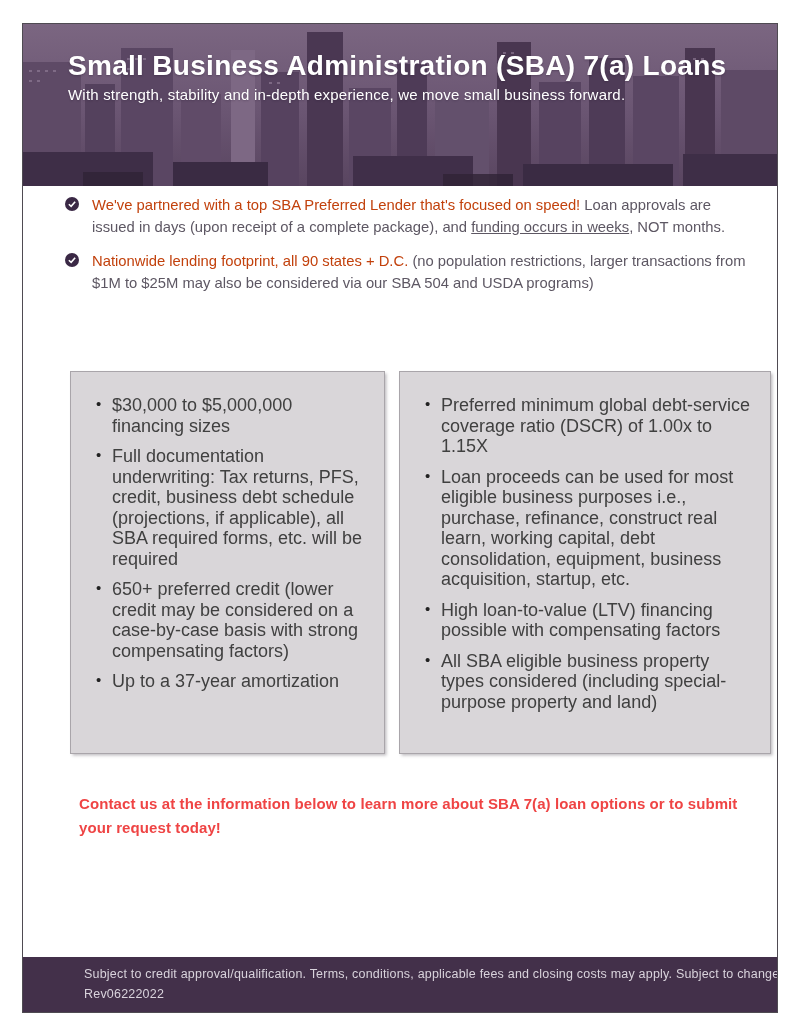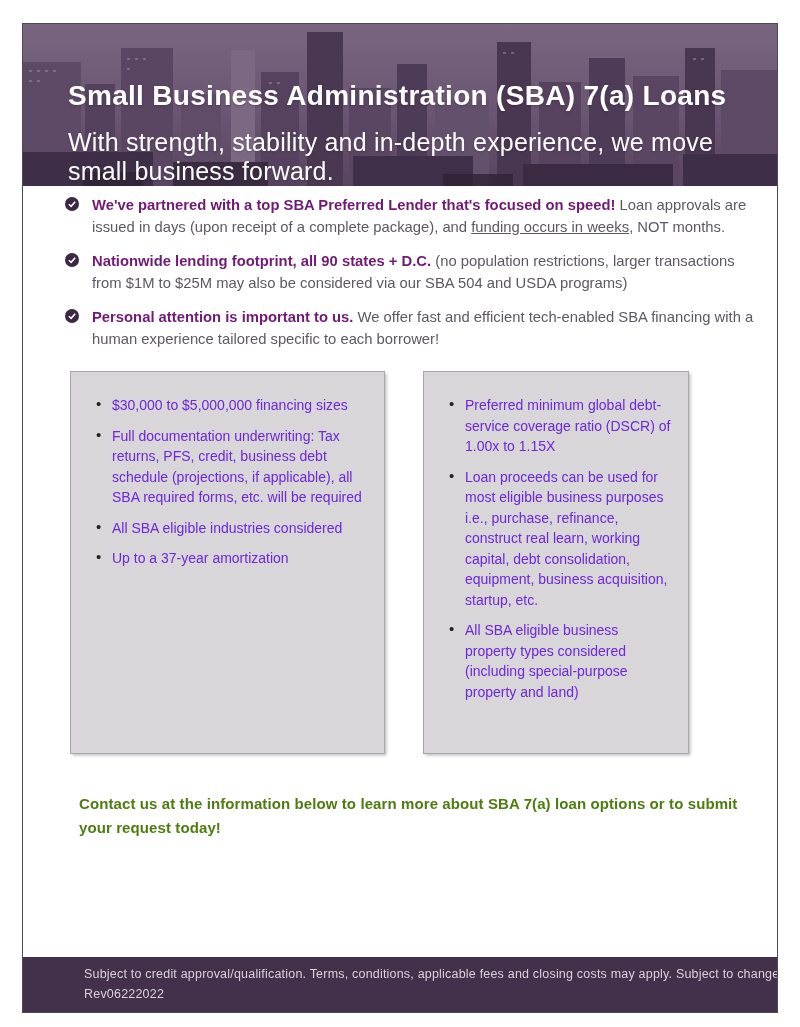--- a/index.html
+++ b/index.html
@@ -35,32 +35,32 @@
   }
   .header svg.skyline {
     position: absolute;
     left: 0; top: 0;
     width: 100%;
     height: 100%;
     display: block;
   }
   .header-text {
     position: relative;
-    padding: 56px 40px 0 45px;
+    padding: 26px 40px 0 45px;
     color: #ffffff;
   }
   .title {
     font-size: 28px;
     font-weight: bold;
     letter-spacing: 0.3px;
     text-shadow: 0 1px 2px rgba(40,25,50,.35);
   }
   .subtitle {
-    margin-top: 16px;
-    font-size: 25px;
+    margin-top: 4px;
+    font-size: 15px;
     font-weight: 400;
     letter-spacing: 0.2px;
     text-shadow: 0 1px 2px rgba(40,25,50,.3);
   }
   
   .checklist {
     position: absolute;
     left: 42px;
     top: 170px;
     width: 690px;
@@ -75,66 +75,66 @@
     width: 14px;
     height: 14px;
     margin: 3px 13px 0 0;
   }
   .check-text {
     font-size: 14.8px;
     line-height: 22px;
     color: #5d5763;
   }
   .check-text .lead {
-    font-weight: bold;
-    color: #701a75;
+    font-weight: normal;
+    color: #c2410c;
   }
   .u { text-decoration: underline; }
   
   .box {
     position: absolute;
     top: 347px;
     height: 383px;
     background: #d9d6d9;
     border: 1px solid #a9a5aa;
     box-shadow: 1.5px 1.5px 3px rgba(90,85,95,.4);
     box-sizing: border-box;
     padding: 23px 16px 0 14px;
   }
   .box-left  { left: 47px;  width: 315px; }
-  .box-right { left: 400px; width: 266px; }
+  .box-right { left: 376px; width: 372px; }
   .box ul {
     margin: 0;
     padding: 0 0 0 27px;
     list-style: none;
   }
   .box li {
     position: relative;
-    font-size: 14px;
+    font-size: 18px;
     line-height: 20.5px;
-    color: #6d28d9;
+    color: #404040;
     margin-bottom: 10px;
   }
   .box li::before {
     content: "\2022";
     position: absolute;
     left: -16px;
     top: -1px;
     font-size: 15px;
     color: #222222;
   }
   
   .contact {
     position: absolute;
     left: 56px;
     top: 768px;
     width: 680px;
     font-size: 15px;
     font-weight: bold;
-    color: #4d7c0f;
+    color: #ef4444;
     line-height: 24px;
     letter-spacing: 0.1px;
   }
   
   .footer {
     position: absolute;
     left: 0;
     bottom: 0;
     width: 754px;
     height: 55px;
@@ -234,45 +234,37 @@
     <div class="check-item">
       <svg class="check-icon" viewBox="0 0 16 16" aria-hidden="true">
         <circle cx="8" cy="8" r="8" fill="#3a2845"></circle>
         <path d="M4.4 8.3 L7 10.7 L11.6 5.4" stroke="#ffffff" stroke-width="1.8" fill="none"></path>
       </svg>
       <div class="check-text">
         <span class="lead">Nationwide lending footprint, all 90 states + D.C.</span><span> (no population restrictions, larger transactions from $1M to $25M may also be considered via our SBA 504 and USDA programs)</span>
       </div>
     </div>
 
-    <div class="check-item">
-      <svg class="check-icon" viewBox="0 0 16 16" aria-hidden="true">
-        <circle cx="8" cy="8" r="8" fill="#3a2845"></circle>
-        <path d="M4.4 8.3 L7 10.7 L11.6 5.4" stroke="#ffffff" stroke-width="1.8" fill="none"></path>
-      </svg>
-      <div class="check-text">
-        <span class="lead">Personal attention is important to us.</span><span> We offer fast and efficient tech-enabled SBA financing with a human experience tailored specific to each borrower!</span>
-      </div>
-    </div>
 
   </div>
 
   <div class="box box-left">
     <ul>
       <li>$30,000 to $5,000,000 financing sizes</li>
       <li>Full documentation underwriting: Tax returns, PFS, credit, business debt schedule (projections, if applicable), all SBA required forms, etc. will be required</li>
-      <li>All SBA eligible industries considered</li>
+      <li>650+ preferred credit (lower credit may be considered on a case-by-case basis with strong compensating factors)</li>
       <li>Up to a 37-year amortization</li>
     </ul>
   </div>
 
   <div class="box box-right">
     <ul>
       <li>Preferred minimum global debt-service coverage ratio (DSCR) of 1.00x to 1.15X</li>
       <li>Loan proceeds can be used for most eligible business purposes i.e., purchase, refinance, construct real learn, working capital, debt consolidation, equipment, business acquisition, startup, etc.</li>
+      <li>High loan-to-value (LTV) financing possible with compensating factors</li>
       <li>All SBA eligible business property types considered (including special-purpose property and land)</li>
     </ul>
   </div>
 
   <div class="contact">Contact us at the information below to learn more about SBA 7(a) loan options or to submit your request today!</div>
 
   <div class="footer">
     <div class="footer-line1">Subject to credit approval/qualification. Terms, conditions, applicable fees and closing costs may apply. Subject to change without notice.</div>
     <div class="footer-line2">Rev06222022</div>
   </div>

